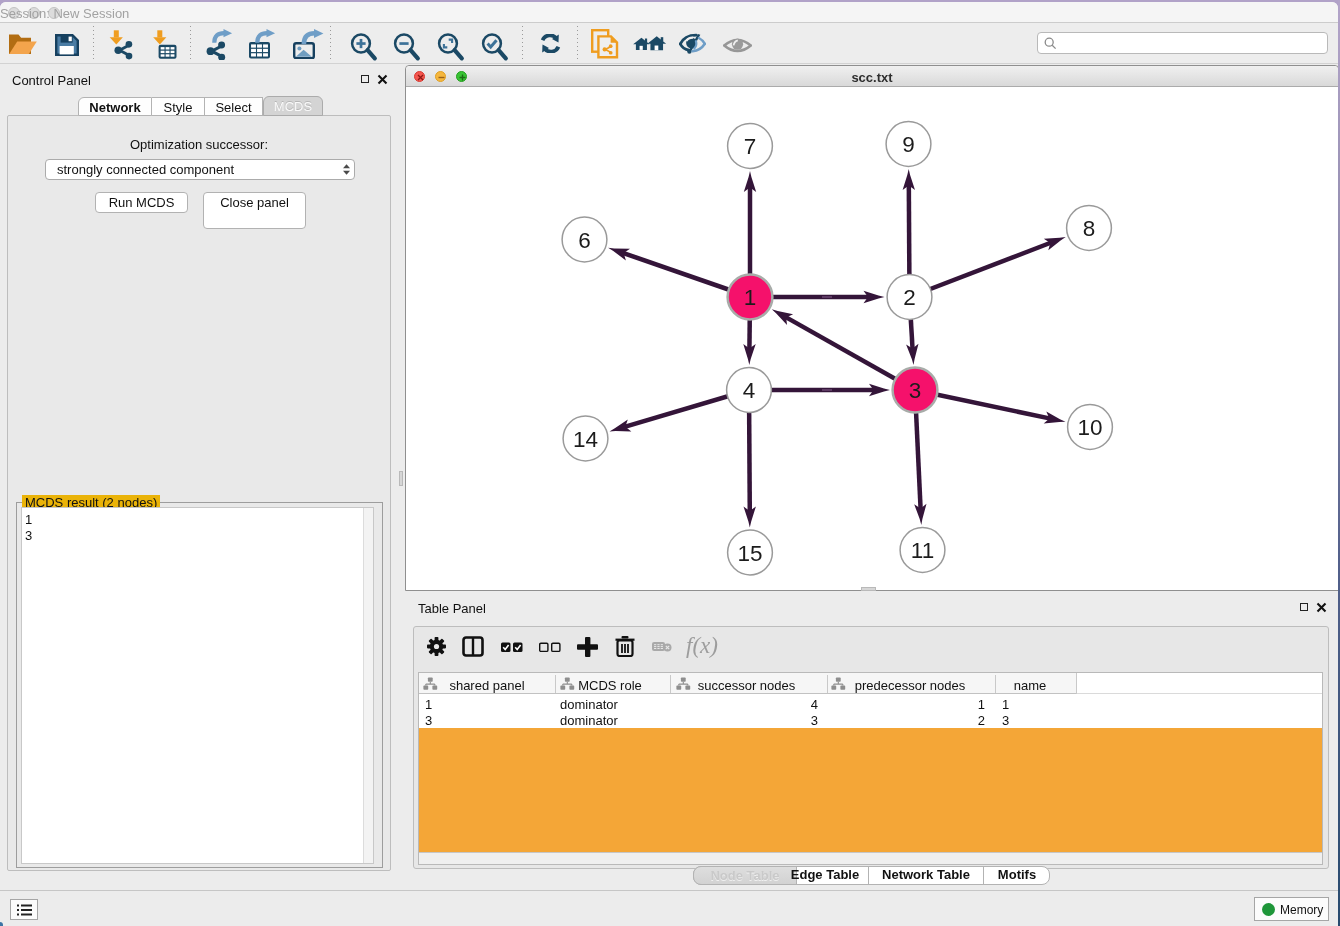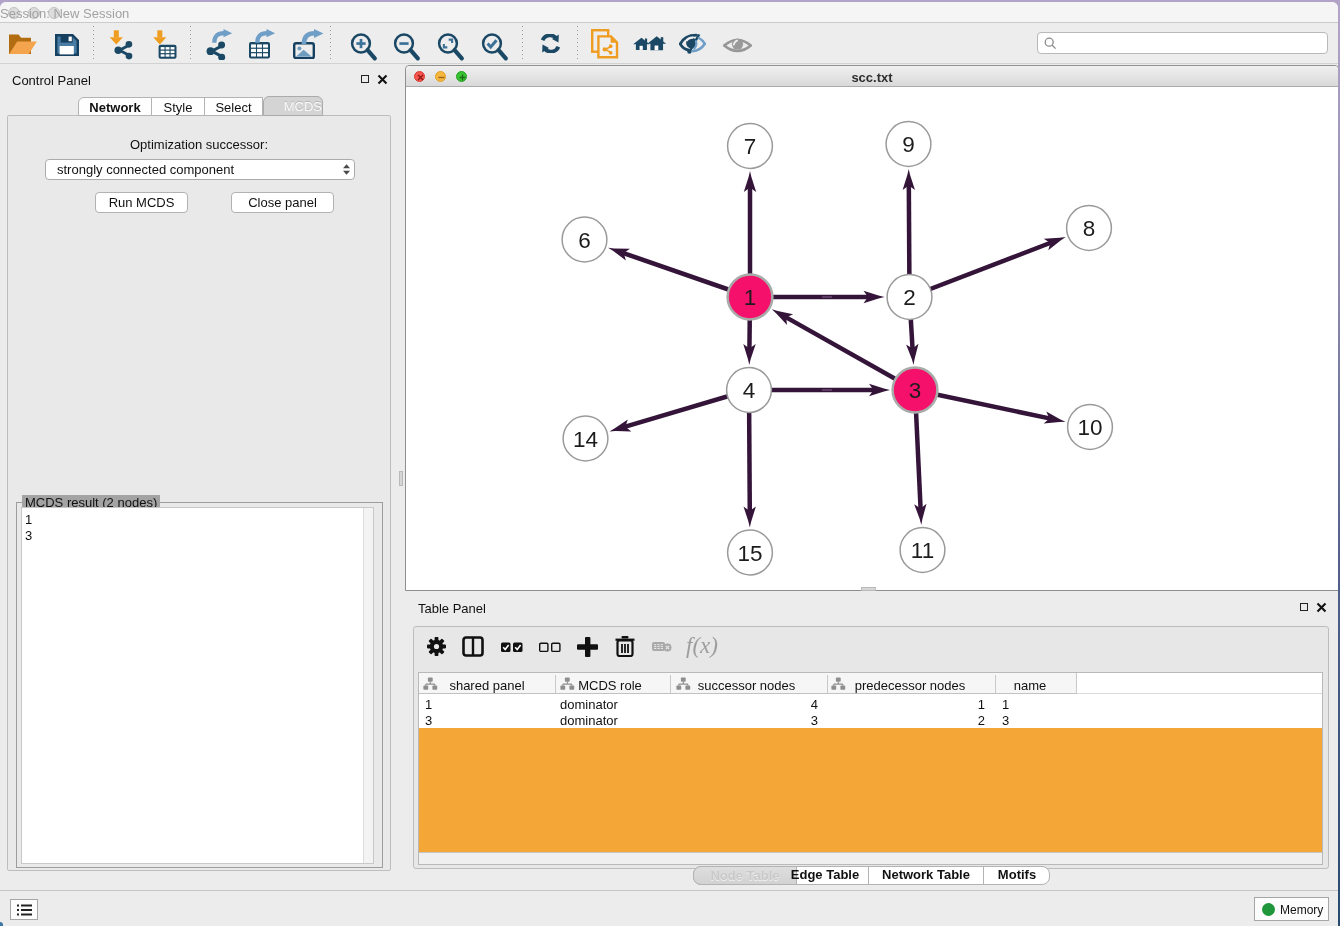--- a/index.html
+++ b/index.html
@@ -178,33 +178,33 @@
 <div class="abs" style="left:361px;top:75px;width:8px;height:8px;border:1.6px solid #222;"></div>
 <svg class="abs" style="left:377px;top:74px" width="11" height="11" viewBox="0 0 11 11">
     <path d="M1.5 1.5 L9.5 9.5 M9.5 1.5 L1.5 9.5" stroke="#111" stroke-width="2.1"></path>
   </svg>
 
 <div class="abs" style="left:7px;top:115px;width:384px;height:756px;background:#e9e9e9;border:1px solid #bdbdbd;border-radius:2px;"></div>
 
 <div class="abs" style="left:78px;top:97px;width:74px;height:19px;background:#fefefe;border:1px solid #b3b3b3;border-radius:6px 0 0 0;text-align:center;font-size:13px;color:#111;padding-top:2px;font-weight:bold;">Network</div>
 <div class="abs" style="left:152px;top:97px;width:53px;height:19px;background:#fefefe;border:1px solid #b3b3b3;border-left:none;text-align:center;font-size:13px;color:#111;padding-top:2px;">Style</div>
 <div class="abs" style="left:205px;top:97px;width:58px;height:19px;background:#fefefe;border:1px solid #b3b3b3;border-left:none;text-align:center;font-size:13px;color:#111;padding-top:2px;">Select</div>
-<div class="abs" style="left:263px;top:96px;width:60px;height:20px;background:#d4d4d4;border:1px solid #ababab;border-radius:6px 6px 0 0;text-align:right;font-size:13px;color:#fafafa;text-shadow:0 -1px 0 #b5b5b5;padding-top:2px;">MCDS</div>
+<div class="abs" style="left:263px;top:96px;width:60px;height:20px;background:#d4d4d4;border:1px solid #ababab;border-radius:6px 6px 0 0;text-align:center;font-size:13px;color:#fafafa;text-shadow:0 -1px 0 #b5b5b5;padding-top:2px;">MCDS</div>
 
 <div class="abs" style="left:7px;top:137px;width:384px;text-align:center;font-size:13px;color:#111;">Optimization successor:</div>
 <div class="abs" style="left:45px;top:159px;width:310px;height:21px;background:#fff;border:1px solid #ababab;border-radius:4px;font-size:13px;color:#111;padding:2px 0 0 11px;">strongly connected component</div>
 <svg class="abs" style="left:342px;top:164px" width="9" height="11" viewBox="0 0 9 11">
     <path d="M4.5 0.2 L8 4.2 H1 Z" fill="#4a4a4a"></path>
     <path d="M4.5 10.8 L8 6.8 H1 Z" fill="#4a4a4a"></path>
   </svg>
 <div class="abs" style="left:95px;top:192px;width:93px;height:21px;background:#fff;border:1px solid #b2b2b2;border-radius:4px;text-align:center;font-size:13px;color:#111;padding-top:2px;">Run MCDS</div>
-<div class="abs" style="left:203px;top:192px;width:103px;height:21px;background:#fff;border:1px solid #b2b2b2;border-radius:4px;text-align:center;font-size:13px;color:#111;padding-top:2px;margin-left:28px;">Close panel</div>
+<div class="abs" style="left:203px;top:192px;width:103px;height:37px;background:#fff;border:1px solid #b2b2b2;border-radius:4px;text-align:center;font-size:13px;color:#111;padding-top:2px;">Close panel</div>
 
 <div class="abs" style="left:16px;top:502px;width:367px;height:366px;border:1px solid #9d9d9d;"></div>
-<div class="abs" style="left:22px;top:495px;background:#a3a3a3;font-size:13px;color:#111;padding:0 3px;">MCDS result (2 nodes)</div>
+<div class="abs" style="left:22px;top:495px;background:#eab308;font-size:13px;color:#111;padding:0 3px;">MCDS result (2 nodes)</div>
 <div class="abs" style="left:21px;top:507px;width:353px;height:357px;background:#fff;border:1px solid #c8c8c8;"></div>
 <div class="abs" style="left:363px;top:508px;width:10px;height:355px;background:#f3f3f3;border-left:1px solid #dcdcdc;"></div>
 <div class="abs" style="left:25px;top:512px;font-size:13px;color:#111;line-height:16px;">1<br>3</div>
 
 <div class="abs" style="left:405px;top:65px;width:934px;height:526px;background:#fff;border:1px solid #8f8f8f;border-radius:4px 4px 0 0;"></div>
 <div class="abs" style="left:406px;top:66px;width:932px;height:21px;background:linear-gradient(#f0f0f0,#d9d9d9);border-bottom:1px solid #ababab;border-radius:4px 4px 0 0;"></div>
 <div class="abs" style="left:414px;top:71px;width:11px;height:11px;border-radius:50%;background:#f4564e;border:1px solid #d83b33;"></div>
 <svg class="abs" style="left:416px;top:73px" width="9" height="9" viewBox="0 0 9 9">
     <path d="M2 2 L7 7 M7 2 L2 7" stroke="#8e1713" stroke-width="1.3"></path>
   </svg>

